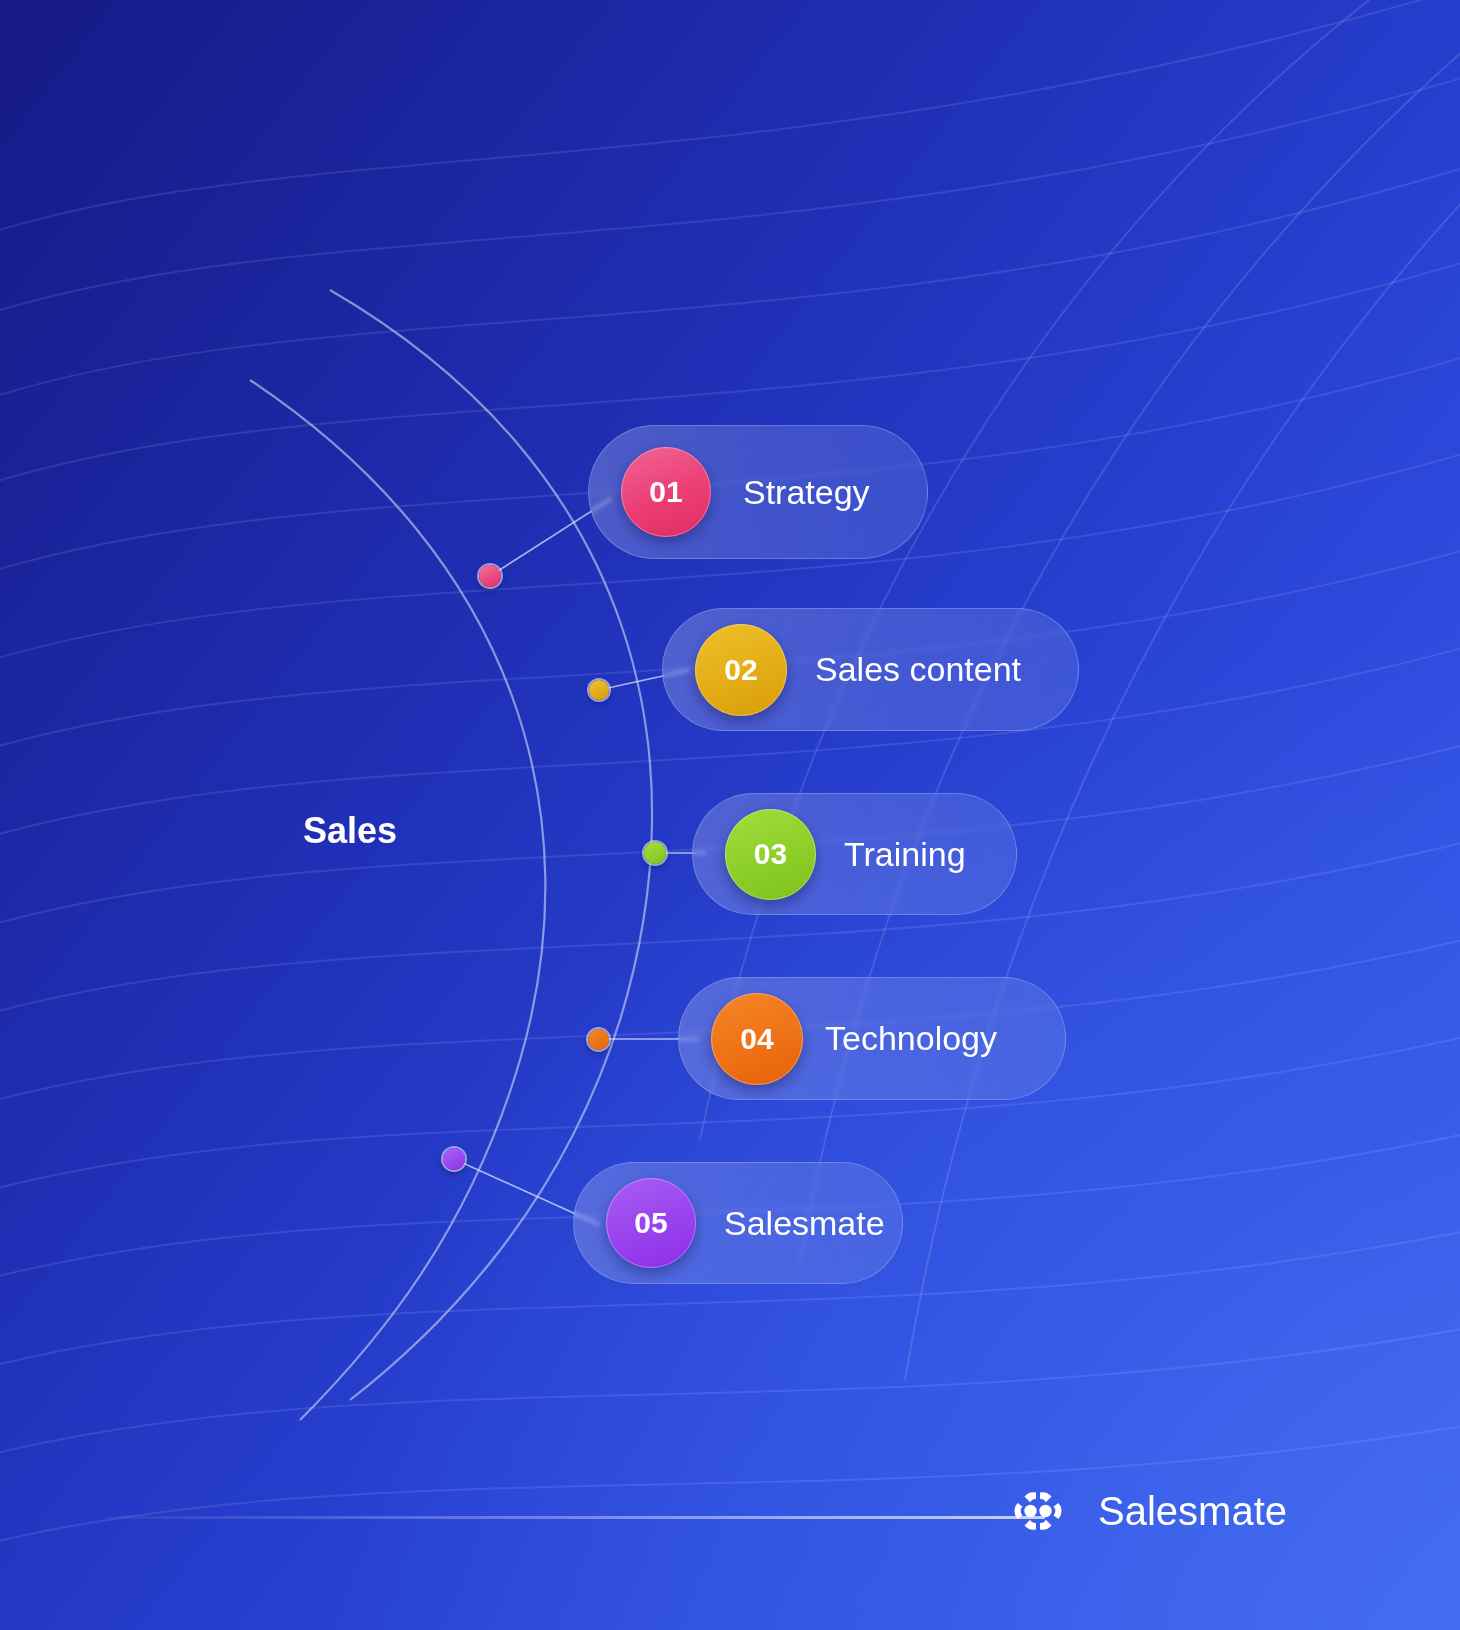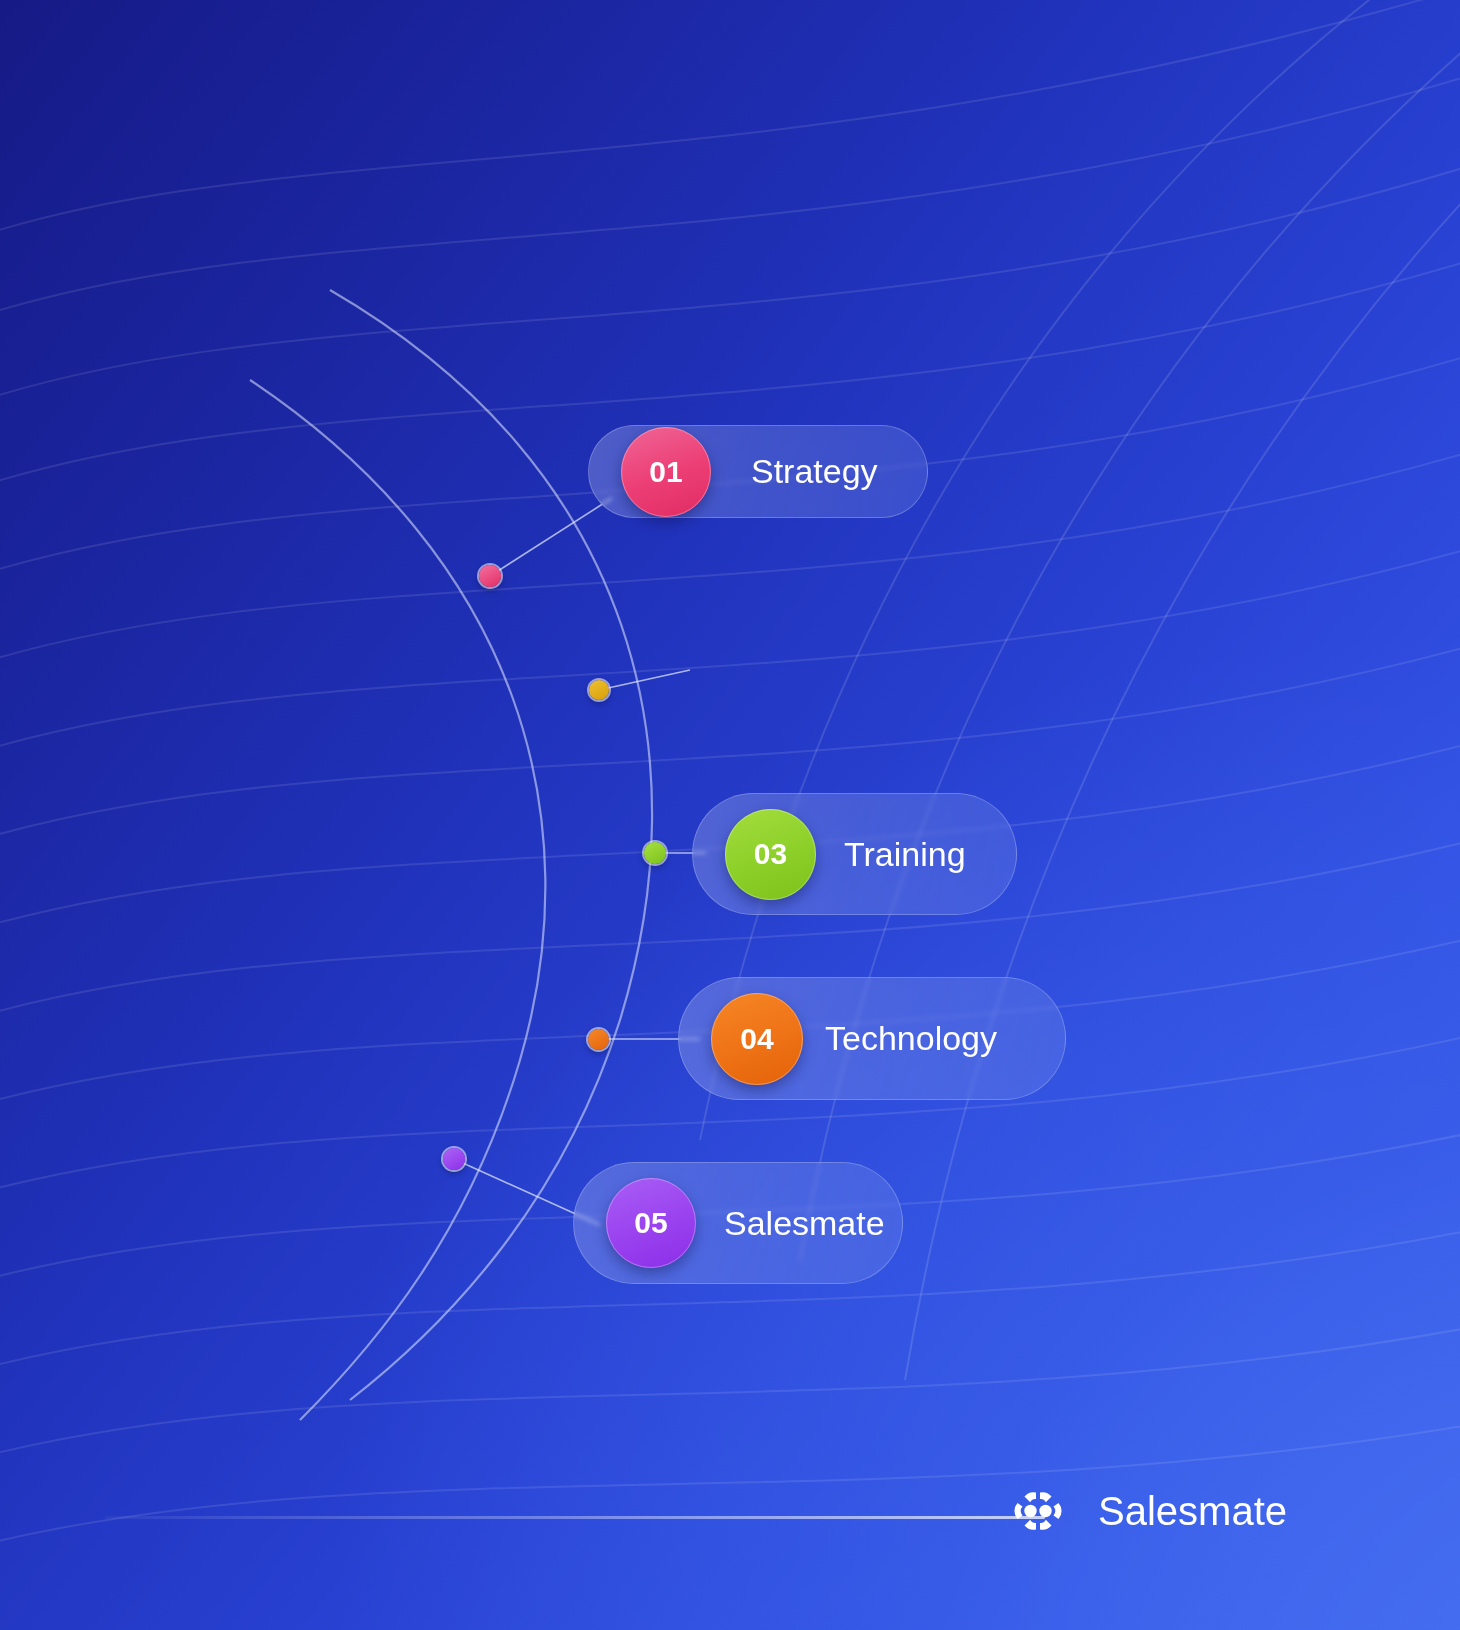--- a/index.html
+++ b/index.html
@@ -90,21 +90,21 @@
     border-radius: 50%;
     border: 1px solid rgba(255,255,255,0.30);
   }
   .pill-label {
     color: #ffffff;
     font-weight: 500;
     white-space: nowrap;
   }
 
   
-  #pill-1 { left: 588px;  top: 425px;  width: 340px; height: 93px; padding-left: 32px; gap: 8px; }
+  #pill-1 { left: 588px;  top: 425px;  width: 340px; height: 134px; padding-left: 32px; }
   #pill-2 { left: 662px;  top: 608px;  width: 417px; height: 123px; padding-left: 32px; }
   #pill-3 { left: 692px;  top: 793px;  width: 325px; height: 122px; padding-left: 32px; }
   #pill-4 { left: 678px;  top: 977px;  width: 388px; height: 123px; padding-left: 32px; }
   #pill-5 { left: 573px;  top: 1162px; width: 330px; height: 122px; padding-left: 32px; }
 
   #pill-1 .badge { width: 90px; height: 90px; font-size: 30px; background: linear-gradient(160deg,#f06596 0%,#ec3f76 52%,#e02c63 100%); }
   #pill-2 .badge { width: 92px; height: 92px; font-size: 30px; background: linear-gradient(160deg,#ecc12c 0%,#e5ae16 52%,#d79c08 100%); }
   #pill-3 .badge { width: 91px; height: 91px; font-size: 30px; background: linear-gradient(160deg,#a3dd3d 0%,#8ed02a 52%,#7cc119 100%); }
   #pill-4 .badge { width: 92px; height: 92px; font-size: 30px; background: linear-gradient(160deg,#f58626 0%,#ef7317 52%,#e36208 100%); }
   #pill-5 .badge { width: 90px; height: 90px; font-size: 30px; background: linear-gradient(160deg,#a95ef5 0%,#9a43ef 52%,#8c2ee8 100%); }
@@ -186,33 +186,38 @@
       <path d="M490,576 L 612,498"></path>
       <path d="M599,690 L 690,670"></path>
       <path d="M655,853 L 706,853"></path>
       <path d="M598,1039 L 700,1039"></path>
       <path d="M454,1159 L 600,1225"></path>
     </g>
   </svg>
 
 
   <div class="center-label">
+    <div>Sales</div>
   </div>
 
   <div class="node" style="left:479px; top:565px; width:22px; height:22px; background:linear-gradient(150deg,#f4709f,#e22d64);"></div>
   <div class="node" style="left:589px; top:680px; width:20px; height:20px; background:linear-gradient(150deg,#eec233,#d89d08);"></div>
   <div class="node" style="left:644px; top:842px; width:22px; height:22px; background:linear-gradient(150deg,#a6df42,#7dc21a);"></div>
   <div class="node" style="left:588px; top:1029px; width:21px; height:21px; background:linear-gradient(150deg,#f6892a,#e46309);"></div>
   <div class="node" style="left:443px; top:1148px; width:22px; height:22px; background:linear-gradient(150deg,#ad64f6,#8d2fe9);"></div>
 
   <div class="pill" id="pill-1">
     <div class="badge">01</div>
     <div class="pill-label">Strategy</div>
   </div>
 
+  <div class="pill" id="pill-2">
+    <div class="badge">02</div>
+    <div class="pill-label">Sales content</div>
+  </div>
 
   <div class="pill" id="pill-3">
     <div class="badge">03</div>
     <div class="pill-label">Training</div>
   </div>
 
   <div class="pill" id="pill-4">
     <div class="badge">04</div>
     <div class="pill-label">Technology</div>
   </div>

